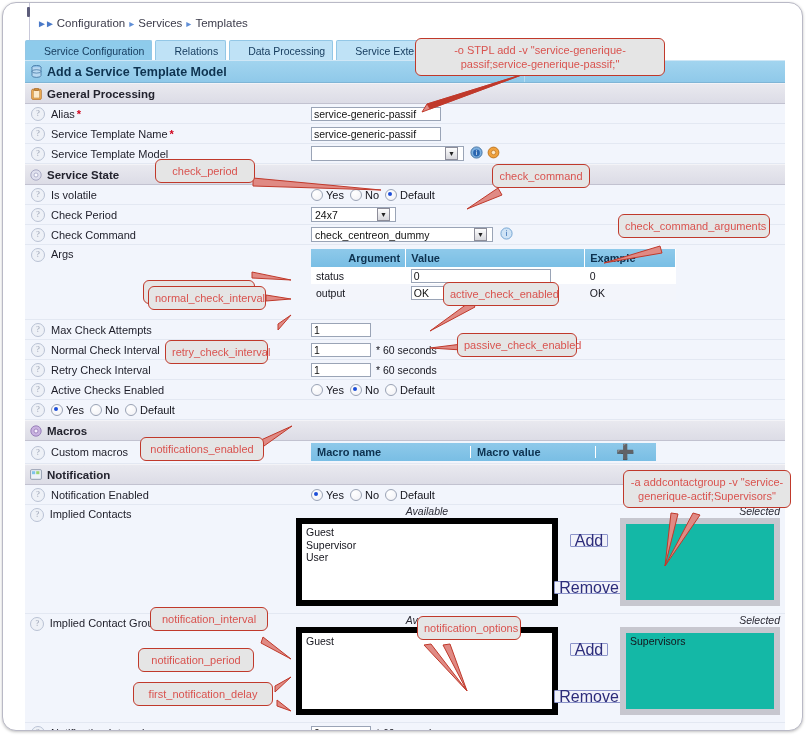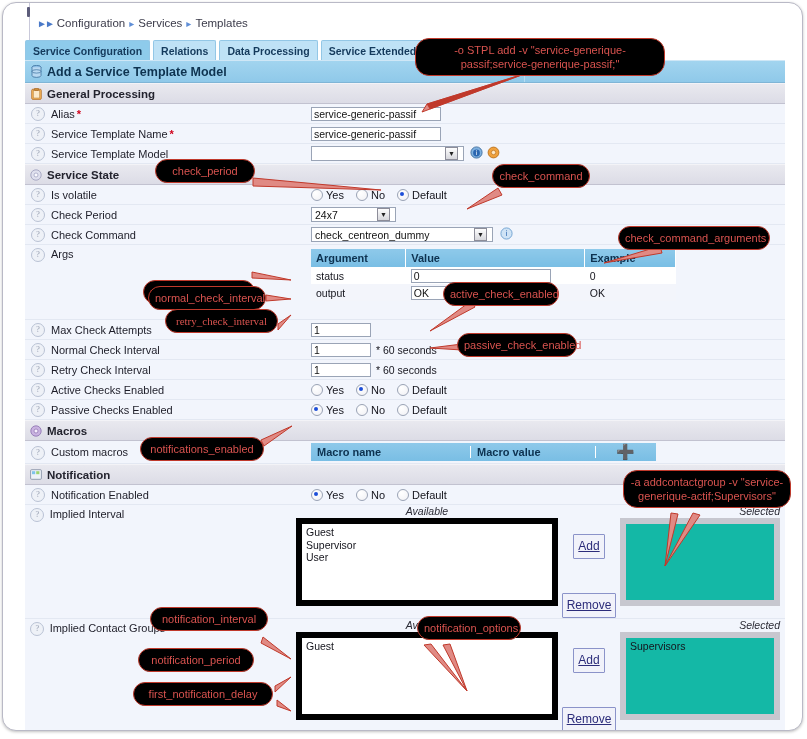--- a/index.html
+++ b/index.html
@@ -32,22 +32,22 @@
     position:absolute;left:34px;top:12px;height:16px;
     display:flex;align-items:center;gap:4px;
     font-size:11.5px;color:#3b3b4a;white-space:nowrap;
   }
   .bc-arrow{color:#4a79c8;font-size:10px;letter-spacing:-2px;}
   .bc-sep{color:#5f8ed6;font-size:10px;}
 
   
   .tabs{position:absolute;left:22px;top:37px;display:flex;gap:3px;align-items:flex-end;}
   .tab{
-    background:#b3dcf4;color:#143a5c;font-weight:bold;font-size:10.5px;
-    padding:4px 7px 4px 7px;border:1px solid #93c7e6;border-bottom:none;
+    background:#b3dcf4;color:#143a5c;font-weight:normal;font-size:10.5px;
+    padding:4px 7px 4px 18px;border:1px solid #93c7e6;border-bottom:none;
     border-radius:2px 2px 0 0;line-height:12px;white-space:nowrap;
   }
   .tab.active{background:#8ecbeb;}
   .tab.pale{background:#bfe2f6;}
 
   
   .panel{position:absolute;left:22px;top:57px;width:760px;}
 
   .secthead{
     background:linear-gradient(#a2d4ef,#8fc9e9);
@@ -92,21 +92,21 @@
     display:inline-flex;align-items:center;justify-content:space-between;
     border:1px solid #9aa4b6;background:#fff;height:15px;box-sizing:border-box;
     font-size:10.5px;padding:0 4px 0 3px;color:#111;
   }
   .sel .arrow{
     width:13px;height:13px;margin:0 1px;background:linear-gradient(#fdfdfd,#d7d7dc);
     border:1px solid #8d8d99;display:flex;align-items:center;justify-content:center;
     font-size:7px;color:#222;box-sizing:border-box;
   }
 
-  .radios{display:flex;align-items:center;gap:12px;font-size:11px;color:#14141c;}
+  .radios{display:flex;align-items:center;gap:6px;font-size:11px;color:#14141c;}
   .radio{display:inline-flex;align-items:center;gap:3px;}
   .rd{
     width:10px;height:10px;border-radius:50%;border:1px solid #9aa3b5;
     background:radial-gradient(circle at 35% 30%,#fff,#f0f0f4);
     display:inline-block;position:relative;
   }
   .rd.on::after{
     content:"";position:absolute;left:2px;top:2px;width:4px;height:4px;
     border-radius:50%;background:#1d4ed8;
   }
@@ -115,21 +115,21 @@
 
   
   .args{margin:2px 0 2px 0;border-collapse:collapse;width:365px;}
   .args th{
     background:linear-gradient(#8ec9ea,#79bee4);color:#0d3250;font-weight:bold;
     font-size:11px;text-align:left;padding:2px 5px;border-right:1px solid #fff;
     height:14px;
   }
   .args td{font-size:10.5px;padding:1px 5px;color:#15151d;background:#f3f5fb;height:15px;}
   .args tr.a td{background:#fff;}
-  .args .colA{width:92px;}
+  .args .colA{width:92px;text-align:right;}
   .args .colV{width:175px;}
   .args .colE{width:88px;}
 
   
   .macrohead{
     display:flex;width:345px;height:18px;align-items:center;
     background:linear-gradient(#8ec9ea,#79bee4);color:#0d3250;
     font-weight:bold;font-size:11px;
   }
   .macrohead .c1{width:160px;padding-left:6px;border-right:1px solid #fff;box-sizing:border-box;}
@@ -145,29 +145,28 @@
     height:13px;line-height:13px;
   }
   .listbox{
     border:6px solid #000000;background:#fff;box-sizing:border-box;
     font-size:10.5px;color:#14141c;padding:2px 4px;line-height:12.5px;overflow:hidden;
   }
   .listbox.sel-side{background:#14b8a6;border-color:#c7c7cf;}
   .midcol{width:62px;display:flex;flex-direction:column;align-items:center;}
   .btn{
     border:1px solid #8b93c9;background:#f1f2fa;color:#2c2c7a;
-    font-size:12px;padding:6px 4px;border-radius:1px;line-height:11px;
+    font-size:16px;padding:0 4px;border-radius:1px;line-height:11px;
     font-family:"Liberation Sans",sans-serif;
-    text-decoration:underline;
   }
 
   
   .anno{position:absolute;z-index:40;}
   .anno .box{
-    border:1.4px solid #c0392b;background:#000000;border-radius:14px;
+    border:1.4px solid #c0392b;background:#e5e5e5;border-radius:6px;
     color:#d9534f;font-size:11px;text-align:center;
     padding:4px 6px;box-sizing:border-box;line-height:14px;
     box-shadow:0 0 0 0 rgba(0,0,0,0);
   }
   svg.lines{position:absolute;left:0;top:0;width:807px;height:739px;z-index:35;pointer-events:none;}
 </style>
 </head>
 <body>
 
 <div id="shot">
@@ -418,21 +417,20 @@
                   <span>Default</span>
                 </label>
          </div>
        </div>
      </div>
 
      <div class="frow">
        <div class="fr-q">
               <span class="qm">?</span>
             </div>
-       <div class="fr-label">Passive Checks Enabled</div>
        <div class="fr-ctl">
          <div class="radios">
            <label class="radio">
                   <span class="rd on"></span>
                   <span>Yes</span>
                 </label>
            <label class="radio">
                   <span class="rd"></span>
                   <span>No</span>
                 </label>
@@ -501,21 +499,21 @@
                   <span>Default</span>
                 </label>
          </div>
        </div>
      </div>
 
      <div class="frow" style="align-items:flex-start;min-height:108px">
        <div class="fr-q" style="padding-top:3px">
               <span class="qm">?</span>
             </div>
-       <div class="fr-label" style="align-items:flex-start;padding-top:3px">Implied Interval</div>
+       <div class="fr-label" style="align-items:flex-start;padding-top:3px">Implied Contacts</div>
        <div class="fr-ctl" style="padding:0">
          <div class="dual">
            <div class="dualcol">
              <div class="dual-cap">Available</div>
              <div class="listbox" style="width:262px;height:88px">
                <div>Guest</div>
                <div>Supervisor</div>
                <div>User</div>
              </div>
            </div>
@@ -620,37 +618,37 @@
  </div>
 
  <div class="anno" style="left:155px;top:159px;width:100px;">
    <div class="box">check_period</div>
  </div>
 
  <div class="anno" style="left:492px;top:164px;width:98px;">
    <div class="box">check_command</div>
  </div>
 
- <div class="anno" style="left:618px;top:226px;width:152px;">
+ <div class="anno" style="left:618px;top:214px;width:152px;">
    <div class="box">check_command_arguments</div>
  </div>
 
  <div class="anno" style="left:143px;top:253px;width:112px;margin-top:27px;">
    <div class="box">max_check_attemps</div>
  </div>
 
  <div class="anno" style="left:148px;top:286px;width:118px;">
    <div class="box">normal_check_interval</div>
  </div>
 
  <div class="anno" style="left:443px;top:282px;width:116px;">
    <div class="box">active_check_enabled</div>
  </div>
 
- <div class="anno" style="left:165px;top:309px;width:113px;font-family:Liberation Serif, serif;">
+ <div class="anno" style="left:165px;top:340px;width:103px;">
    <div class="box">retry_check_interval</div>
  </div>
 
  <div class="anno" style="left:457px;top:333px;width:120px;">
    <div class="box">passive_check_enabled</div>
  </div>
 
  <div class="anno" style="left:140px;top:437px;width:124px;">
    <div class="box">notifications_enabled</div>
  </div>

